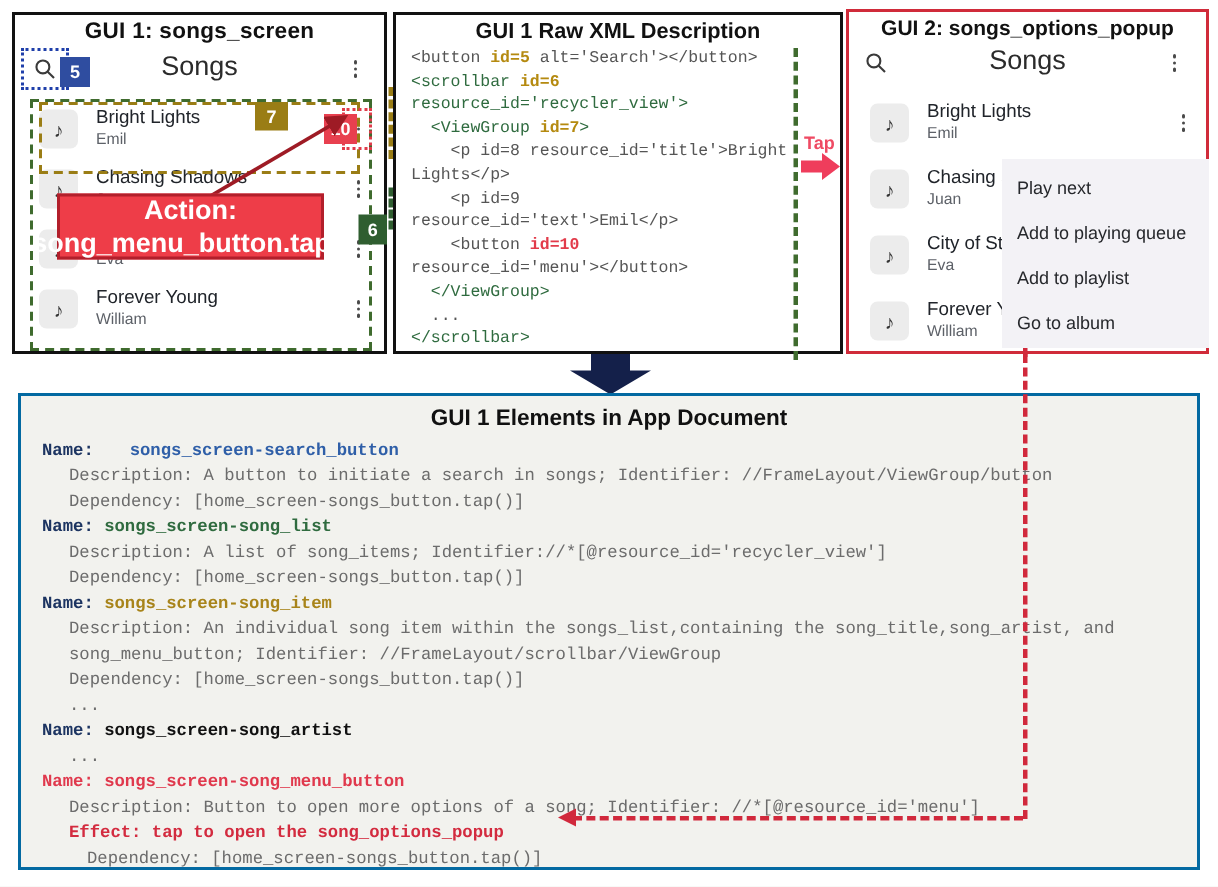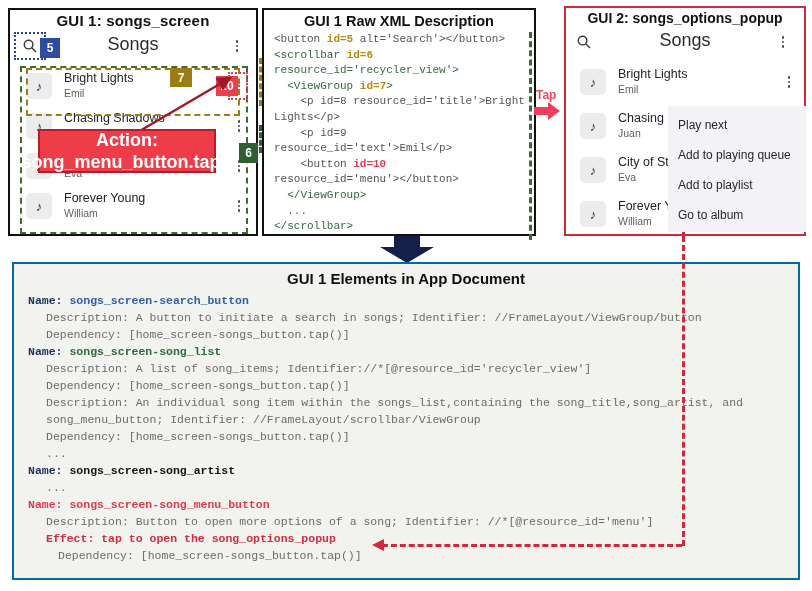--- a/index.html
+++ b/index.html
@@ -87,21 +87,21 @@
   #action-box {
     position:absolute; left:28px; top:119px; width:178px; height:44px;
     background:#ee3d48; border:2px solid #b21f2b; color:#fff;
     display:flex; flex-direction:column; align-items:center; justify-content:center;
     font-weight:bold; font-size:18px; z-index:40; line-height:1.25;
   }
   #action-arrow { position:absolute; left:120px; top:60px; z-index:39; }
 
   
   #xml-panel {
-    left:262px; top:8px; width:274px; height:228px;
+    left:262px; top:8px; width:300px; height:228px;
     border:2px solid #111; background:#fff;
   }
   #xml-title {
     position:absolute; left:0; top:3px; width:100%; text-align:center;
     font-weight:bold; font-size:14.5px; color:#111;
   }
   #xml-code {
     position:absolute; left:10px; top:22px; right:4px;
     font-family:"Liberation Mono", monospace; font-size:11px;
     color:#2f6b3f; line-height:1.42; white-space:pre-wrap; word-break:break-word;
@@ -152,21 +152,21 @@
   #doc-title {
     position:absolute; left:0; top:6px; width:100%; text-align:center;
     font-weight:bold; font-size:15px; color:#111;
   }
   #doc-body {
     position:absolute; left:14px; top:28px; right:8px;
     font-family:"Liberation Mono", monospace; font-size:11.5px;
     line-height:1.48;
   }
   .d-name-key { color:#1c3461; font-weight:bold; }
-  .d-val-blue { color:#2f5fa8; font-weight:bold; }
+  .d-val-blue { color:#2f5fa8; font-weight:bold;margin-left:17px; }
   .d-val-green { color:#2f6b3f; font-weight:bold; }
   .d-val-yellow { color:#a8841a; font-weight:bold; }
   .d-val-black { color:#111; font-weight:bold; }
   .d-val-red { color:#e0394d; font-weight:bold; }
   .d-desc { color:#6c6c6c; }
   .d-effect { color:#d32b3f; font-weight:bold; }
   .d-line { white-space:pre-wrap; }
   .ind1 { padding-left:18px; }
   .ind2 { padding-left:30px; }
 
@@ -380,20 +380,21 @@
     <div id="doc-body">
 
       <div class="d-line"><span class="d-name-key">Name:</span> <span class="d-val-blue">songs_screen-search_button</span></div>
       <div class="d-line ind1 d-desc">Description: A button to initiate a search in songs; Identifier: //FrameLayout/ViewGroup/button</div>
       <div class="d-line ind1 d-desc">Dependency: [home_screen-songs_button.tap()]</div>
 
       <div class="d-line"><span class="d-name-key">Name:</span> <span class="d-val-green">songs_screen-song_list</span></div>
       <div class="d-line ind1 d-desc">Description: A list of song_items; Identifier://*[@resource_id='recycler_view']</div>
       <div class="d-line ind1 d-desc">Dependency: [home_screen-songs_button.tap()]</div>
 
+      <div class="d-line"><span class="d-name-key">Name:</span> <span class="d-val-yellow">songs_screen-song_item</span></div>
       <div class="d-line ind1 d-desc">Description: An individual song item within the songs_list,containing the song_title,song_artist, and song_menu_button; Identifier: //FrameLayout/scrollbar/ViewGroup</div>
       <div class="d-line ind1 d-desc">Dependency: [home_screen-songs_button.tap()]</div>
 
       <div class="d-line ind1 d-desc">...</div>
 
       <div class="d-line"><span class="d-name-key">Name:</span> <span class="d-val-black">songs_screen-song_artist</span></div>
       <div class="d-line ind1 d-desc">...</div>
 
       <div class="d-line"><span class="d-val-red">Name:</span> <span class="d-val-red">songs_screen-song_menu_button</span></div>
       <div class="d-line ind1 d-desc">Description: Button to open more options of a song; Identifier: //*[@resource_id='menu']</div>

